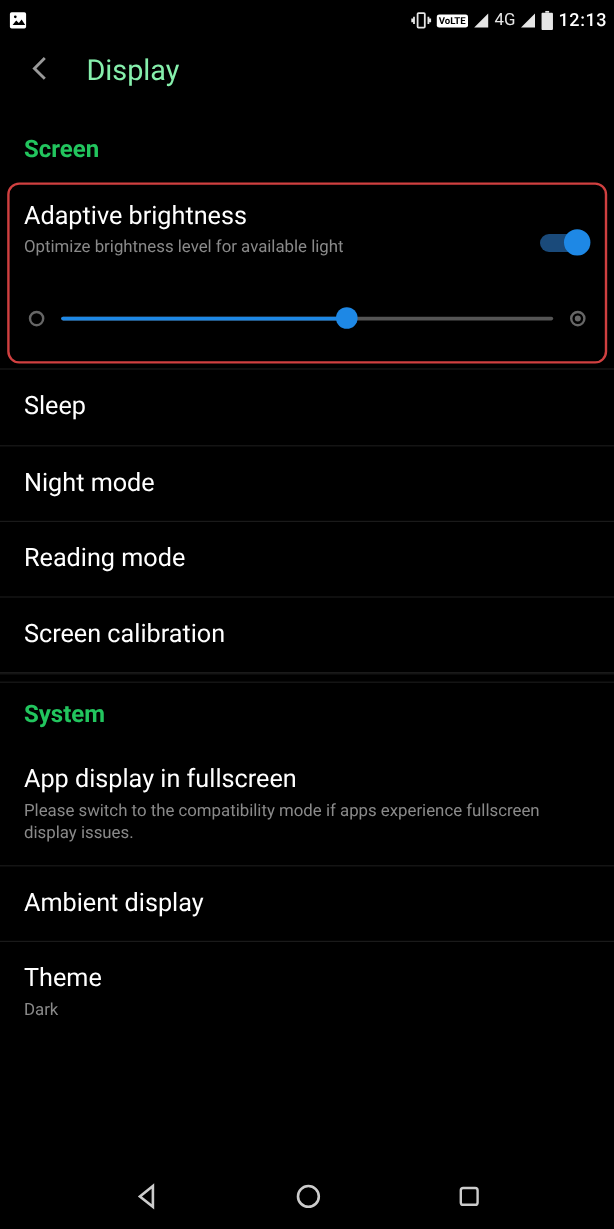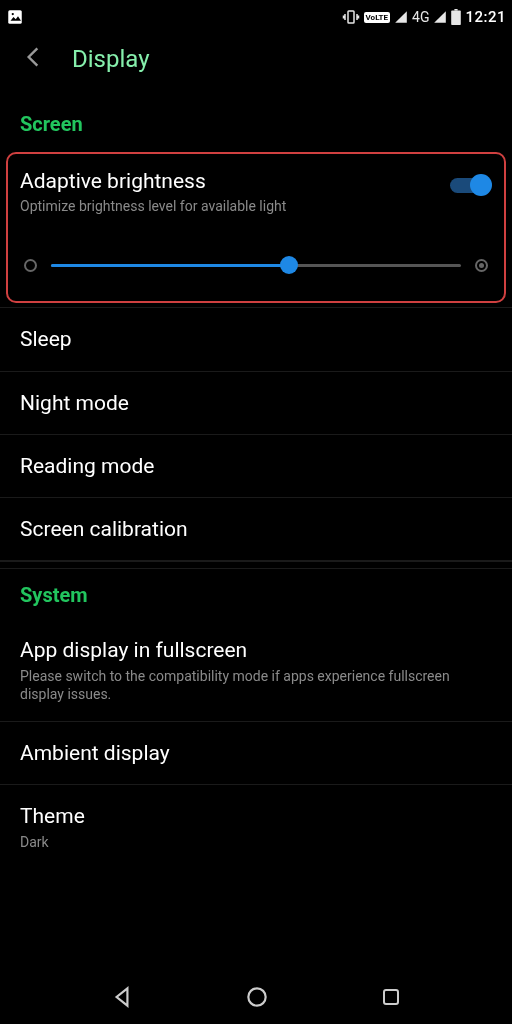--- a/index.html
+++ b/index.html
@@ -8,21 +8,21 @@
   .status-left { display: flex; align-items: center; }
   .status-right { display: flex; align-items: center; gap: 4px; }
   .status-icon { display: inline-flex; align-items: center; color: #e6e6e6; }
   .page-header { display: flex; align-items: center; padding: 18px 12px 24px 20px; gap: 26px; }
   .back-arrow { color: #999; }
   .header-title { font-size: 24px; font-weight: 400; color: #86efac; }
   .section-header { color: #22c55e; font-size: 20px; font-weight: 700; padding: 14px 20px 12px; }
   .highlight-box { border: 2px solid #d04040; border-radius: 10px; margin: 4px 6px 0 6px; padding: 14px 12px 26px 12px; position: relative; }
   .setting-row { padding: 18px 20px; border-bottom: 1px solid #1a1a1a; }
   .setting-row:last-child { border-bottom: none; }
-  .row-flex { display: flex; justify-content: space-between; align-items: flex-start; }
+  .row-flex { display: flex; justify-content: space-between; align-items: flex-end; }
   .setting-title { font-size: 21px; font-weight: 400; color: #fff; line-height: 1.25; }
   .setting-sub { font-size: 14px; color: #8a8a8a; margin-top: 3px; line-height: 1.3; }
   .toggle { width: 44px; height: 26px; position: relative; margin-top: 4px; }
   .toggle-track { position: absolute; width: 36px; height: 15px; background: #1a4a7a; border-radius: 9px; top: 6px; left: 2px; }
   .toggle-thumb { position: absolute; width: 22px; height: 22px; background: #1e88e5; border-radius: 50%; top: 2px; right: 0; }
   .slider-area { display: flex; align-items: center; gap: 14px; padding: 0 4px; margin-top: 40px; }
   .slider-track-wrap { flex: 1; height: 20px; position: relative; }
   .slider-track-bg { position: absolute; height: 3px; background: #555; width: 100%; top: 9px; border-radius: 2px; }
   .slider-track-fill { position: absolute; height: 3px; background: #1e88e5; top: 9px; border-radius: 2px; }
   .slider-thumb { position: absolute; width: 18px; height: 18px; background: #1e88e5; border-radius: 50%; top: 1px; transform: translateX(-50%); }
@@ -67,21 +67,21 @@
       <svg width="14" height="14" viewBox="0 0 24 24">
           <path d="M2 22 L22 2 L22 22 Z" fill="#e6e6e6"></path>
         </svg>
     </span>
     <span class="status-icon">
       <svg width="10" height="16" viewBox="0 0 12 20">
           <rect x="0" y="2" width="12" height="18" rx="1" fill="#e6e6e6"></rect>
           <rect x="4" y="0" width="4" height="2" fill="#e6e6e6"></rect>
         </svg>
     </span>
-    <span class="clock">12:21</span>
+    <span class="clock">12:13</span>
   </div>
 </div>
 
 <div class="page-header">
   <span class="back-arrow">
     <svg width="26" height="26" viewBox="0 0 24 24" fill="none" stroke="#999" stroke-width="2.2">
         <path d="M16 4 L8 12 L16 20"></path>
       </svg>
   </span>
   <span class="header-title">Display</span>

